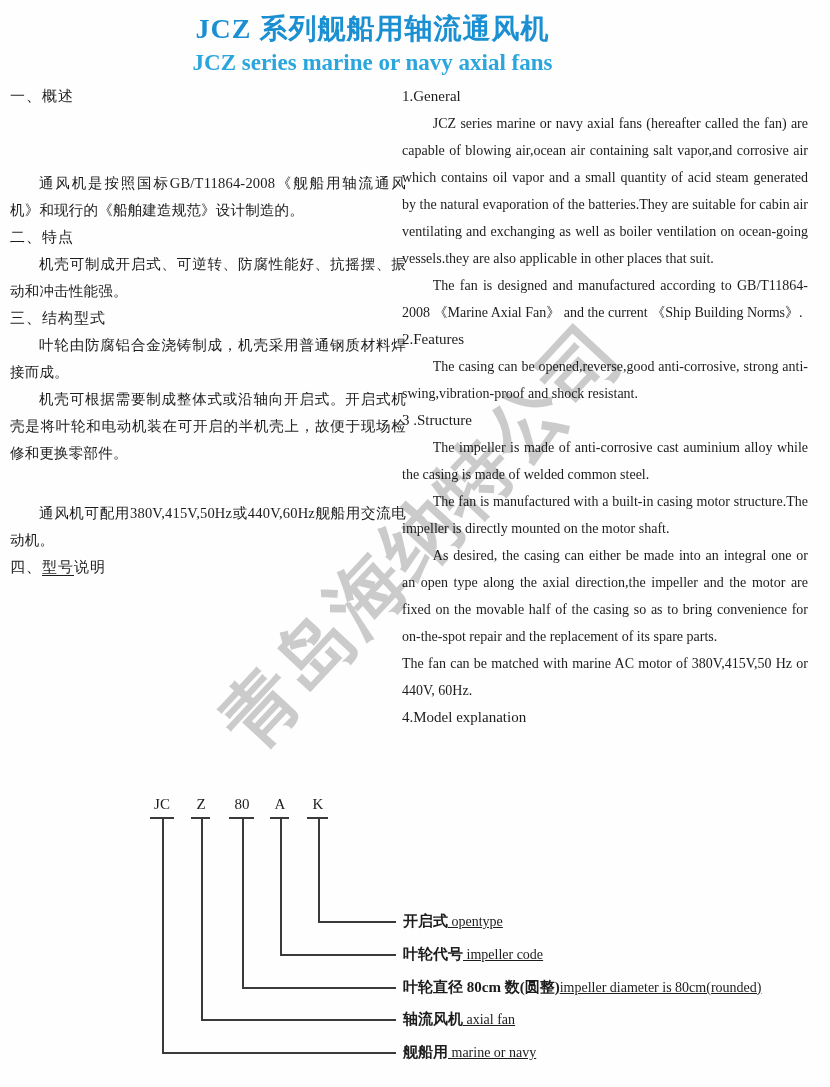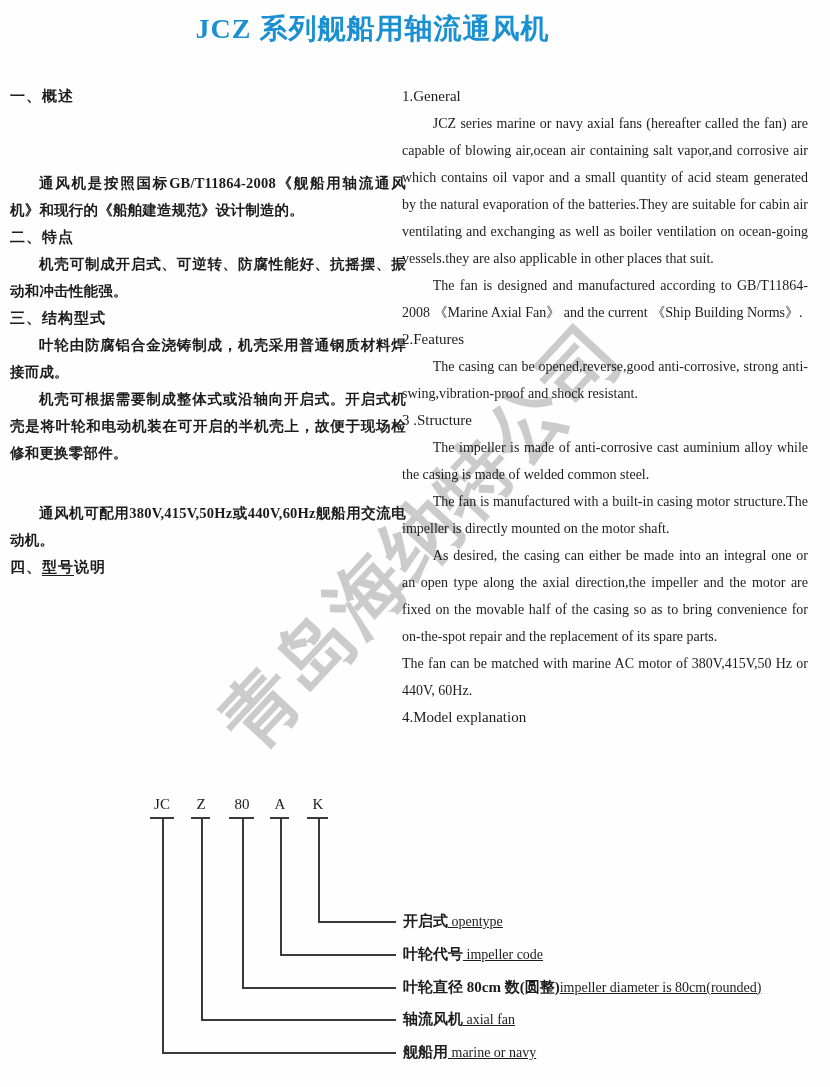--- a/index.html
+++ b/index.html
@@ -18,21 +18,21 @@
   
   .titles{position:absolute;left:0;top:0;width:745px;z-index:1;}
   .title-zh{margin-top:10px;text-align:center;font-size:28px;font-weight:700;letter-spacing:1px;color:var(--title_zh,#1a8fd1);}
   .title-en{margin-top:2px;text-align:center;font-size:23px;font-weight:700;color:var(--title_en,#2ba6dd);}
 
   
   .col{position:absolute;top:83px;z-index:1;}
   .col-left{left:10px;width:396px;}
   .col-right{left:402px;width:406px;}
   p{margin:0;}
-  .zh{font-size:14.5px;font-weight:700;line-height:27px;text-align:justify;letter-spacing:.2px;}
+  .zh{font-size:14.5px;font-weight:400;line-height:27px;text-align:justify;letter-spacing:.2px;}
   .zh.head{font-size:15px;letter-spacing:1px;text-align:left;}
   .ind{text-indent:2em;}
   .gap-lg{margin-top:60px;}
   .gap-md{margin-top:33px;}
   .u{border-bottom:1px solid var(--body,#1c1c1c);}
   .en{font-size:14px;line-height:27px;text-align:justify;}
   .en.head-en{font-size:15px;text-align:left;}
   .ind-en{text-indent:2.2em;}
 
   
@@ -47,20 +47,21 @@
 </style>
 </head>
 <body>
 
 <div class="page">
 
   <div class="watermark">青岛海纳特公司</div>
 
   <header class="titles">
     <div class="title-zh">JCZ 系列舰船用轴流通风机</div>
+    <div class="title-en">JCZ series marine or navy axial fans</div>
   </header>
 
   <section class="col col-left">
     <div class="zh head">一、概述</div>
     <p class="zh ind gap-lg">通风机是按照国标GB/T11864-2008《舰船用轴流通风机》和现行的《船舶建造规范》设计制造的。</p>
     <div class="zh head">二、特点</div>
     <p class="zh ind">机壳可制成开启式、可逆转、防腐性能好、抗摇摆、振动和冲击性能强。</p>
     <div class="zh head">三、结构型式</div>
     <p class="zh ind">叶轮由防腐铝合金浇铸制成，机壳采用普通钢质材料焊接而成。</p>
     <p class="zh ind">机壳可根据需要制成整体式或沿轴向开启式。开启式机壳是将叶轮和电动机装在可开启的半机壳上，故便于现场检修和更换零部件。</p>

